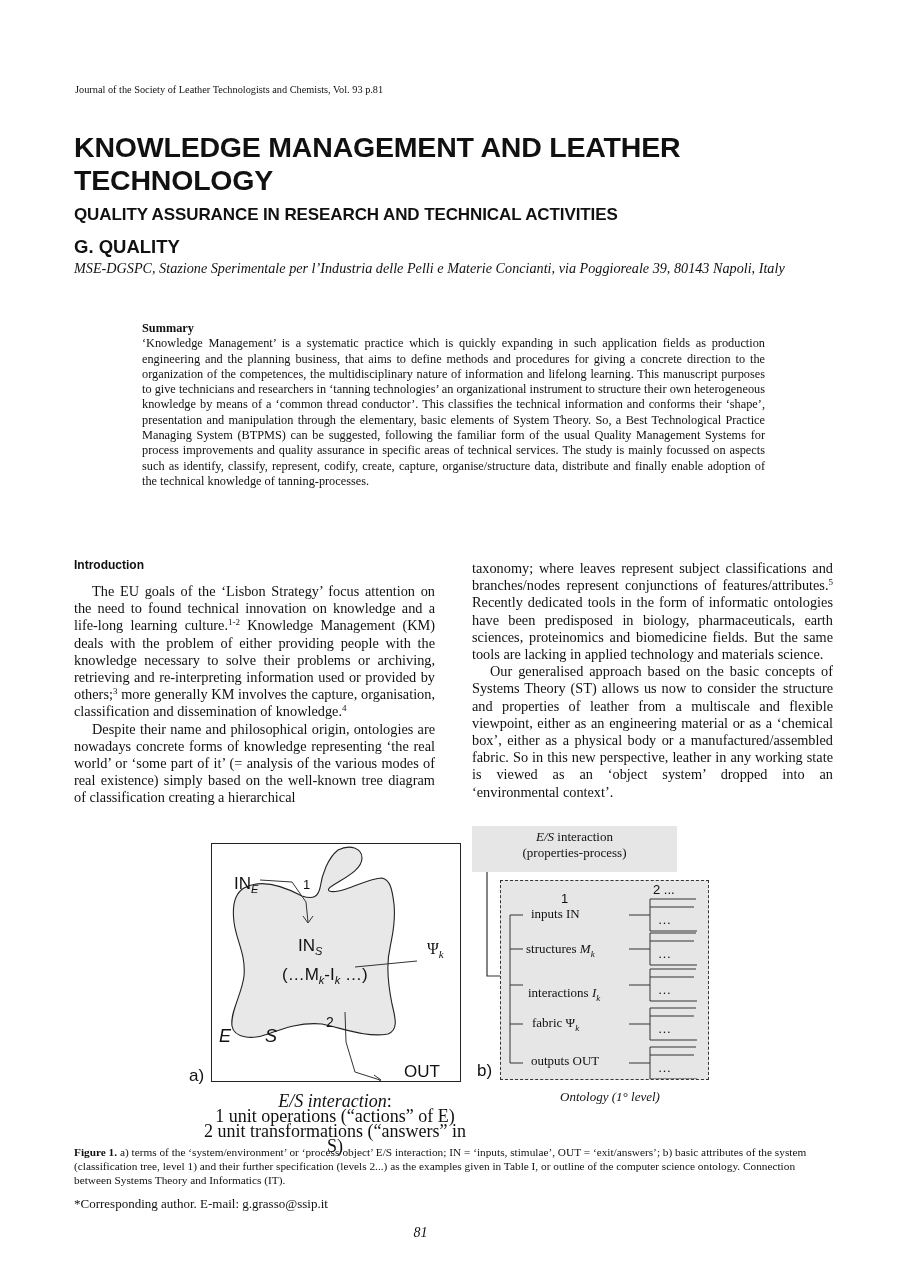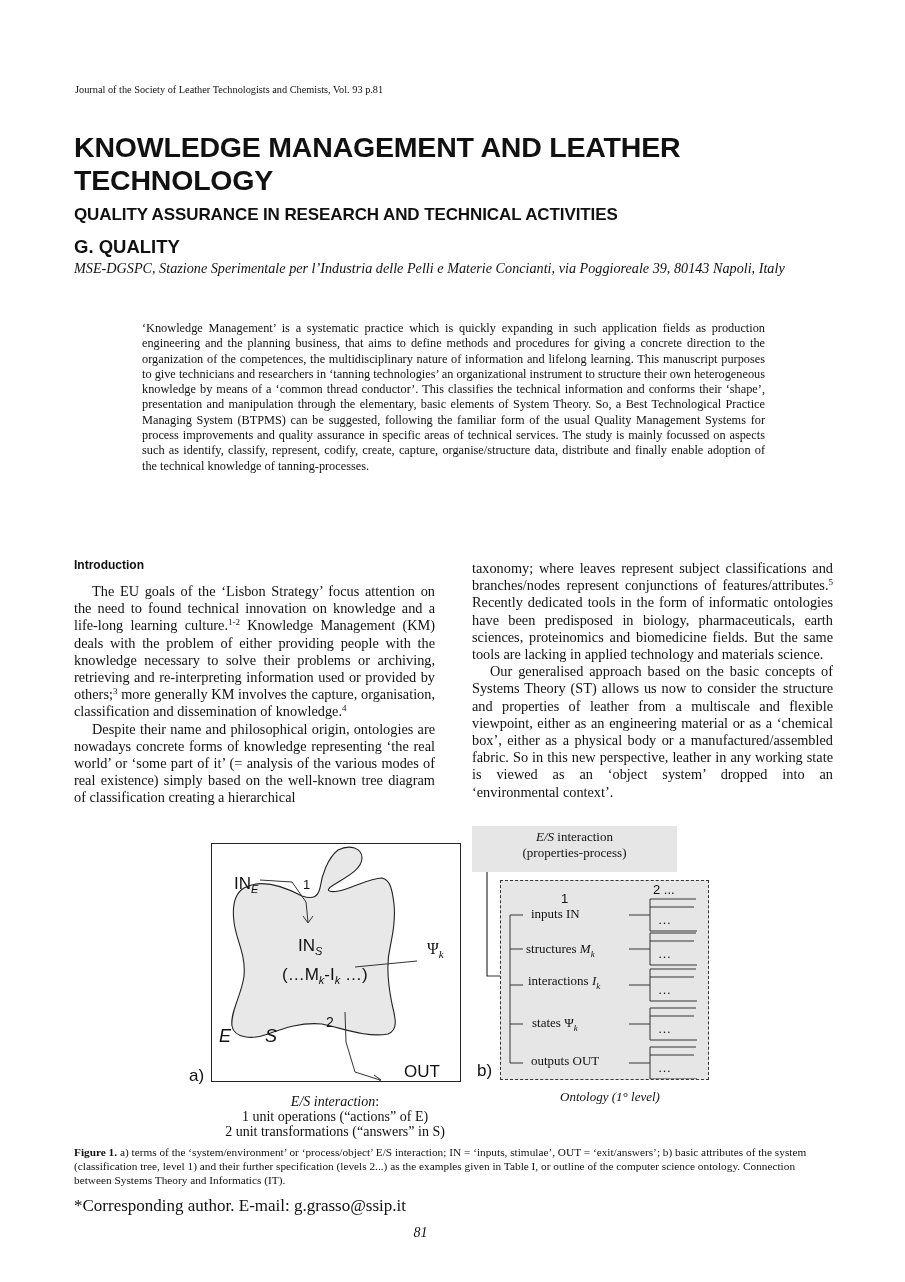--- a/index.html
+++ b/index.html
@@ -22,36 +22,37 @@
   .col-right { left: 472px; top: 560px; width: 361px; }
   .intro-head { left: 74px; top: 558px; font-size: 12px; font-weight: bold; }
   .indent { text-indent: 18px; }
   sup { font-size: 9px; line-height: 0; vertical-align: 5px; }
 
   .fig-a-box { left: 211px; top: 843px; width: 250px; height: 239px; border: 1.3px solid #222; box-sizing: border-box; }
   .lbl { font-family: "Liberation Sans", "DejaVu Sans", sans-serif; color: #111; }
   .fig-b-top { left: 472px; top: 826px; width: 205px; height: 46px; background: #e6e6e6; text-align: center; font-size: 13px; line-height: 16px; padding-top: 3px; box-sizing: border-box; }
   .fig-b-box { left: 500px; top: 880px; width: 209px; height: 200px; background: #e6e6e6; border: 1px dashed #333; box-sizing: border-box; }
 
-  .caption-a { left: 200px; top: 1094px; width: 270px; text-align: center; font-size: 14px; line-height: 15px; }
+  .caption-a { left: 200px; top: 1094px; width: 270px; text-align: center; font-size: 18px; line-height: 15px; }
   .caption-b { left: 540px; top: 1089px; width: 140px; text-align: center; font-size: 13px; font-style: italic; }
   .fig-caption { left: 74px; top: 1145px; width: 760px; font-size: 11.3px; line-height: 14.2px; }
-  .corr { left: 74px; top: 1196px; font-size: 17px; }
+  .corr { left: 74px; top: 1196px; font-size: 13px; }
   .pageno { left: 0; top: 1225px; width: 841px; text-align: center; font-size: 14px; font-style: italic; }
 </style>
 </head>
 <body>
 
 <div class="abs serif running-head">Journal of the Society of Leather Technologists and Chemists, Vol. 93 p.81</div>
 <div class="abs sans title">KNOWLEDGE MANAGEMENT AND LEATHER TECHNOLOGY</div>
 <div class="abs sans subtitle">QUALITY ASSURANCE IN RESEARCH AND TECHNICAL ACTIVITIES</div>
 <div class="abs sans author">G. QUALITY</div>
 <div class="abs serif affil">MSE-DGSPC, Stazione Sperimentale per l’Industria delle Pelli e Materie Concianti, via Poggioreale 39, 80143 Napoli, Italy</div>
 
 <div class="abs serif summary">
+  <div class="summary-head">Summary</div>
   <div>‘Knowledge Management’ is a systematic practice which is quickly expanding in such application fields as production engineering and the planning business,  that aims to define methods and procedures for giving a concrete direction to the organization of the competences, the multidisciplinary nature of information and lifelong learning. This manuscript purposes to give technicians and researchers in ‘tanning technologies’ an organizational instrument to structure their own heterogeneous knowledge by means of a ‘common thread conductor’. This classifies the technical information and conforms their ‘shape’, presentation and manipulation through the elementary, basic elements of System Theory. So, a Best Technological Practice Managing System (BTPMS) can be suggested, following the familiar form of the usual Quality Management Systems for process improvements and quality assurance in specific areas of technical services. The study is mainly focussed on aspects such as identify, classify, represent, codify, create, capture, organise/structure data, distribute and finally enable adoption of the technical knowledge of tanning-processes.</div>
 </div>
 
 <div class="abs sans intro-head">Introduction</div>
 
 <div class="abs serif col col-left">
   <div class="indent"><span>The EU goals of the ‘Lisbon Strategy’ focus attention on the need to found technical innovation on knowledge and a life-long learning culture.</span><sup>1-2</sup><span> Knowledge Management (KM) deals with the problem of either providing people with the knowledge necessary to solve their problems or archiving, retrieving and re-interpreting information used or provided by others;</span><sup>3</sup><span> more generally KM involves the capture, organisation, classification and dissemination of knowledge.</span><sup>4</sup></div>
   <div class="indent">Despite their name and philosophical origin, ontologies are nowadays concrete forms of knowledge representing ‘the real world’ or ‘some part of it’ (= analysis of the various modes of real existence) simply based on the well-known tree diagram of classification creating a hierarchical</div>
 </div>
 
@@ -120,22 +121,22 @@
         <line x1="9" x2="22" y1="182" y2="182" stroke="#333" stroke-width="1"></line>
         <g>
           <path d="M128,182 L149,182 M149,166 L149,198 M149,166 L195,166 M149,174 L193,174 M149,198 L196,198" fill="none" stroke="#333" stroke-width="1"></path>
         </g>
       </g>
   </svg>
   <div class="abs lbl" style="left:60px; top:10px; font-size:13px;">1</div>
   <div class="abs lbl" style="left:152px; top:1px; font-size:13px;">2 ...</div>
   <div class="abs serif" style="left:30px; top:25px; font-size:13px;">inputs IN</div>
   <div class="abs serif" style="left:25px; top:60px; font-size:13px;"><span>structures </span><i>M</i><sub style="font-style:italic;font-size:9px;">k</sub></div>
-  <div class="abs serif" style="left:27px; top:92px; font-size:13px;"><span>interactions </span><i>I</i><sub style="font-style:italic;font-size:9px;">k</sub></div>
-  <div class="abs serif" style="left:31px; top:134px; font-size:13px;"><span>states </span><span>Ψ</span><sub style="font-style:italic;font-size:9px;">k</sub></div>
+  <div class="abs serif" style="left:27px; top:104px; font-size:13px;"><span>interactions </span><i>I</i><sub style="font-style:italic;font-size:9px;">k</sub></div>
+  <div class="abs serif" style="left:31px; top:134px; font-size:13px;"><span>fabric </span><span>Ψ</span><sub style="font-style:italic;font-size:9px;">k</sub></div>
   <div class="abs serif" style="left:30px; top:172px; font-size:13px;">outputs OUT</div>
   <div id="ellipses">
       <div class="abs serif" style="left: 157px; top: 31px; font-size: 13px;">…</div>
       <div class="abs serif" style="left: 157px; top: 65px; font-size: 13px;">…</div>
       <div class="abs serif" style="left: 157px; top: 101px; font-size: 13px;">…</div>
       <div class="abs serif" style="left: 157px; top: 140px; font-size: 13px;">…</div>
       <div class="abs serif" style="left: 157px; top: 179px; font-size: 13px;">…</div>
     </div>
 </div>
 

